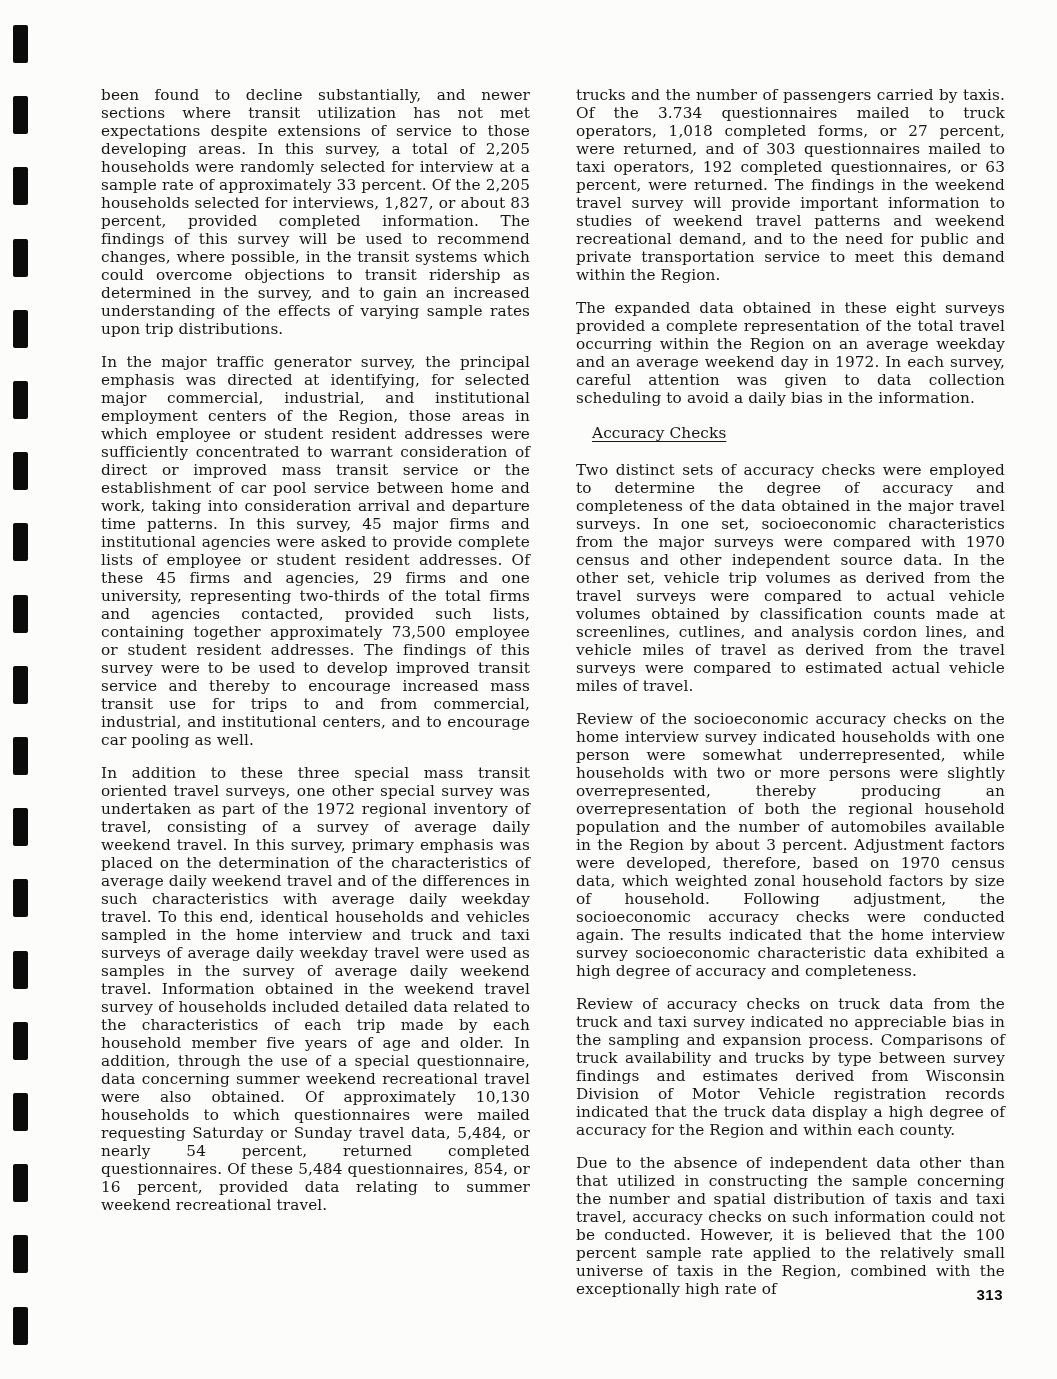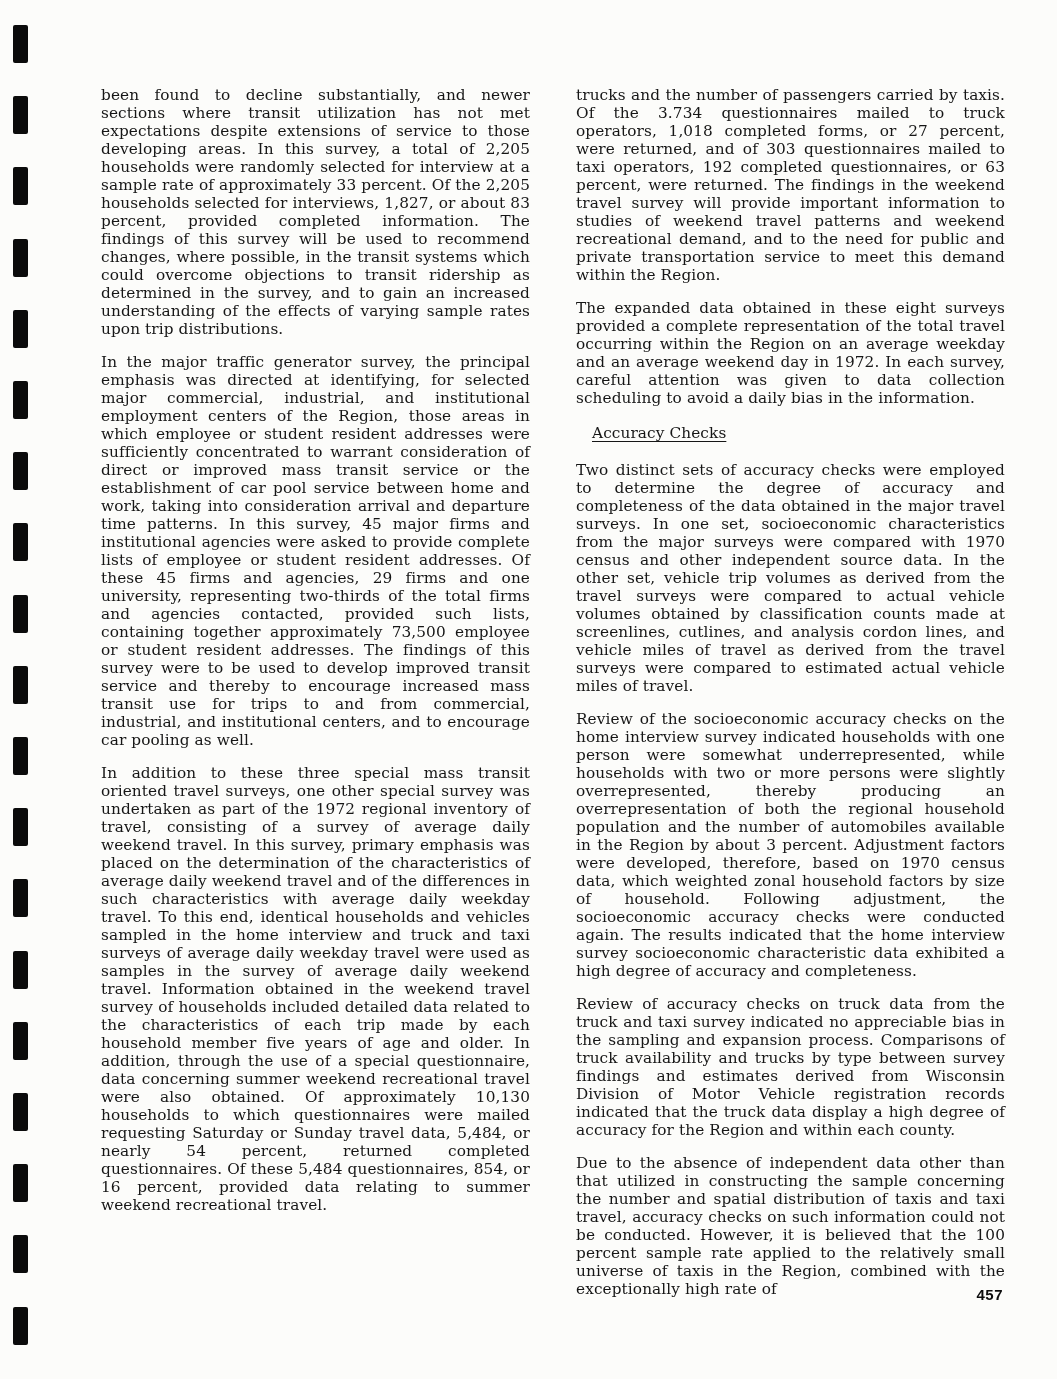--- a/index.html
+++ b/index.html
@@ -94,14 +94,14 @@
     </div>
   <div class="column column-right">
       <p class="para">trucks and the number of passengers carried by taxis. Of the 3.734 questionnaires mailed to truck operators, 1,018 completed forms, or 27 percent, were returned, and of 303 questionnaires mailed to taxi operators, 192 completed questionnaires, or 63 percent, were returned. The findings in the weekend travel survey will provide important information to studies of weekend travel patterns and weekend recreational demand, and to the need for public and private transportation service to meet this demand within the Region.</p>
       <p class="para">The expanded data obtained in these eight surveys provided a complete representation of the total travel occurring within the Region on an average weekday and an average weekend day in 1972. In each survey, careful attention was given to data collection scheduling to avoid a daily bias in the information.</p>
       <div class="heading">Accuracy Checks</div>
       <p class="para">Two distinct sets of accuracy checks were employed to determine the degree of accuracy and completeness of the data obtained in the major travel surveys. In one set, socioeconomic characteristics from the major surveys were compared with 1970 census and other independent source data. In the other set, vehicle trip volumes as derived from the travel surveys were compared to actual vehicle volumes obtained by classification counts made at screenlines, cutlines, and analysis cordon lines, and vehicle miles of travel as derived from the travel surveys were compared to estimated actual vehicle miles of travel.</p>
       <p class="para">Review of the socioeconomic accuracy checks on the home interview survey indicated households with one person were somewhat underrepresented, while households with two or more persons were slightly overrepresented, thereby producing an overrepresentation of both the regional household population and the number of automobiles available in the Region by about 3 percent. Adjustment factors were developed, therefore, based on 1970 census data, which weighted zonal household factors by size of household. Following adjustment, the socioeconomic accuracy checks were conducted again. The results indicated that the home interview survey socioeconomic characteristic data exhibited a high degree of accuracy and completeness.</p>
       <p class="para">Review of accuracy checks on truck data from the truck and taxi survey indicated no appreciable bias in the sampling and expansion process. Comparisons of truck availability and trucks by type between survey findings and estimates derived from Wisconsin Division of Motor Vehicle registration records indicated that the truck data display a high degree of accuracy for the Region and within each county.</p>
       <p class="para">Due to the absence of independent data other than that utilized in constructing the sample concerning the number and spatial distribution of taxis and taxi travel, accuracy checks on such information could not be conducted. However, it is believed that the 100 percent sample rate applied to the relatively small universe of taxis in the Region, combined with the exceptionally high rate of</p>
     </div>
-  <div class="page-number">457</div>
+  <div class="page-number">313</div>
 </div>
 
 </body></html>

